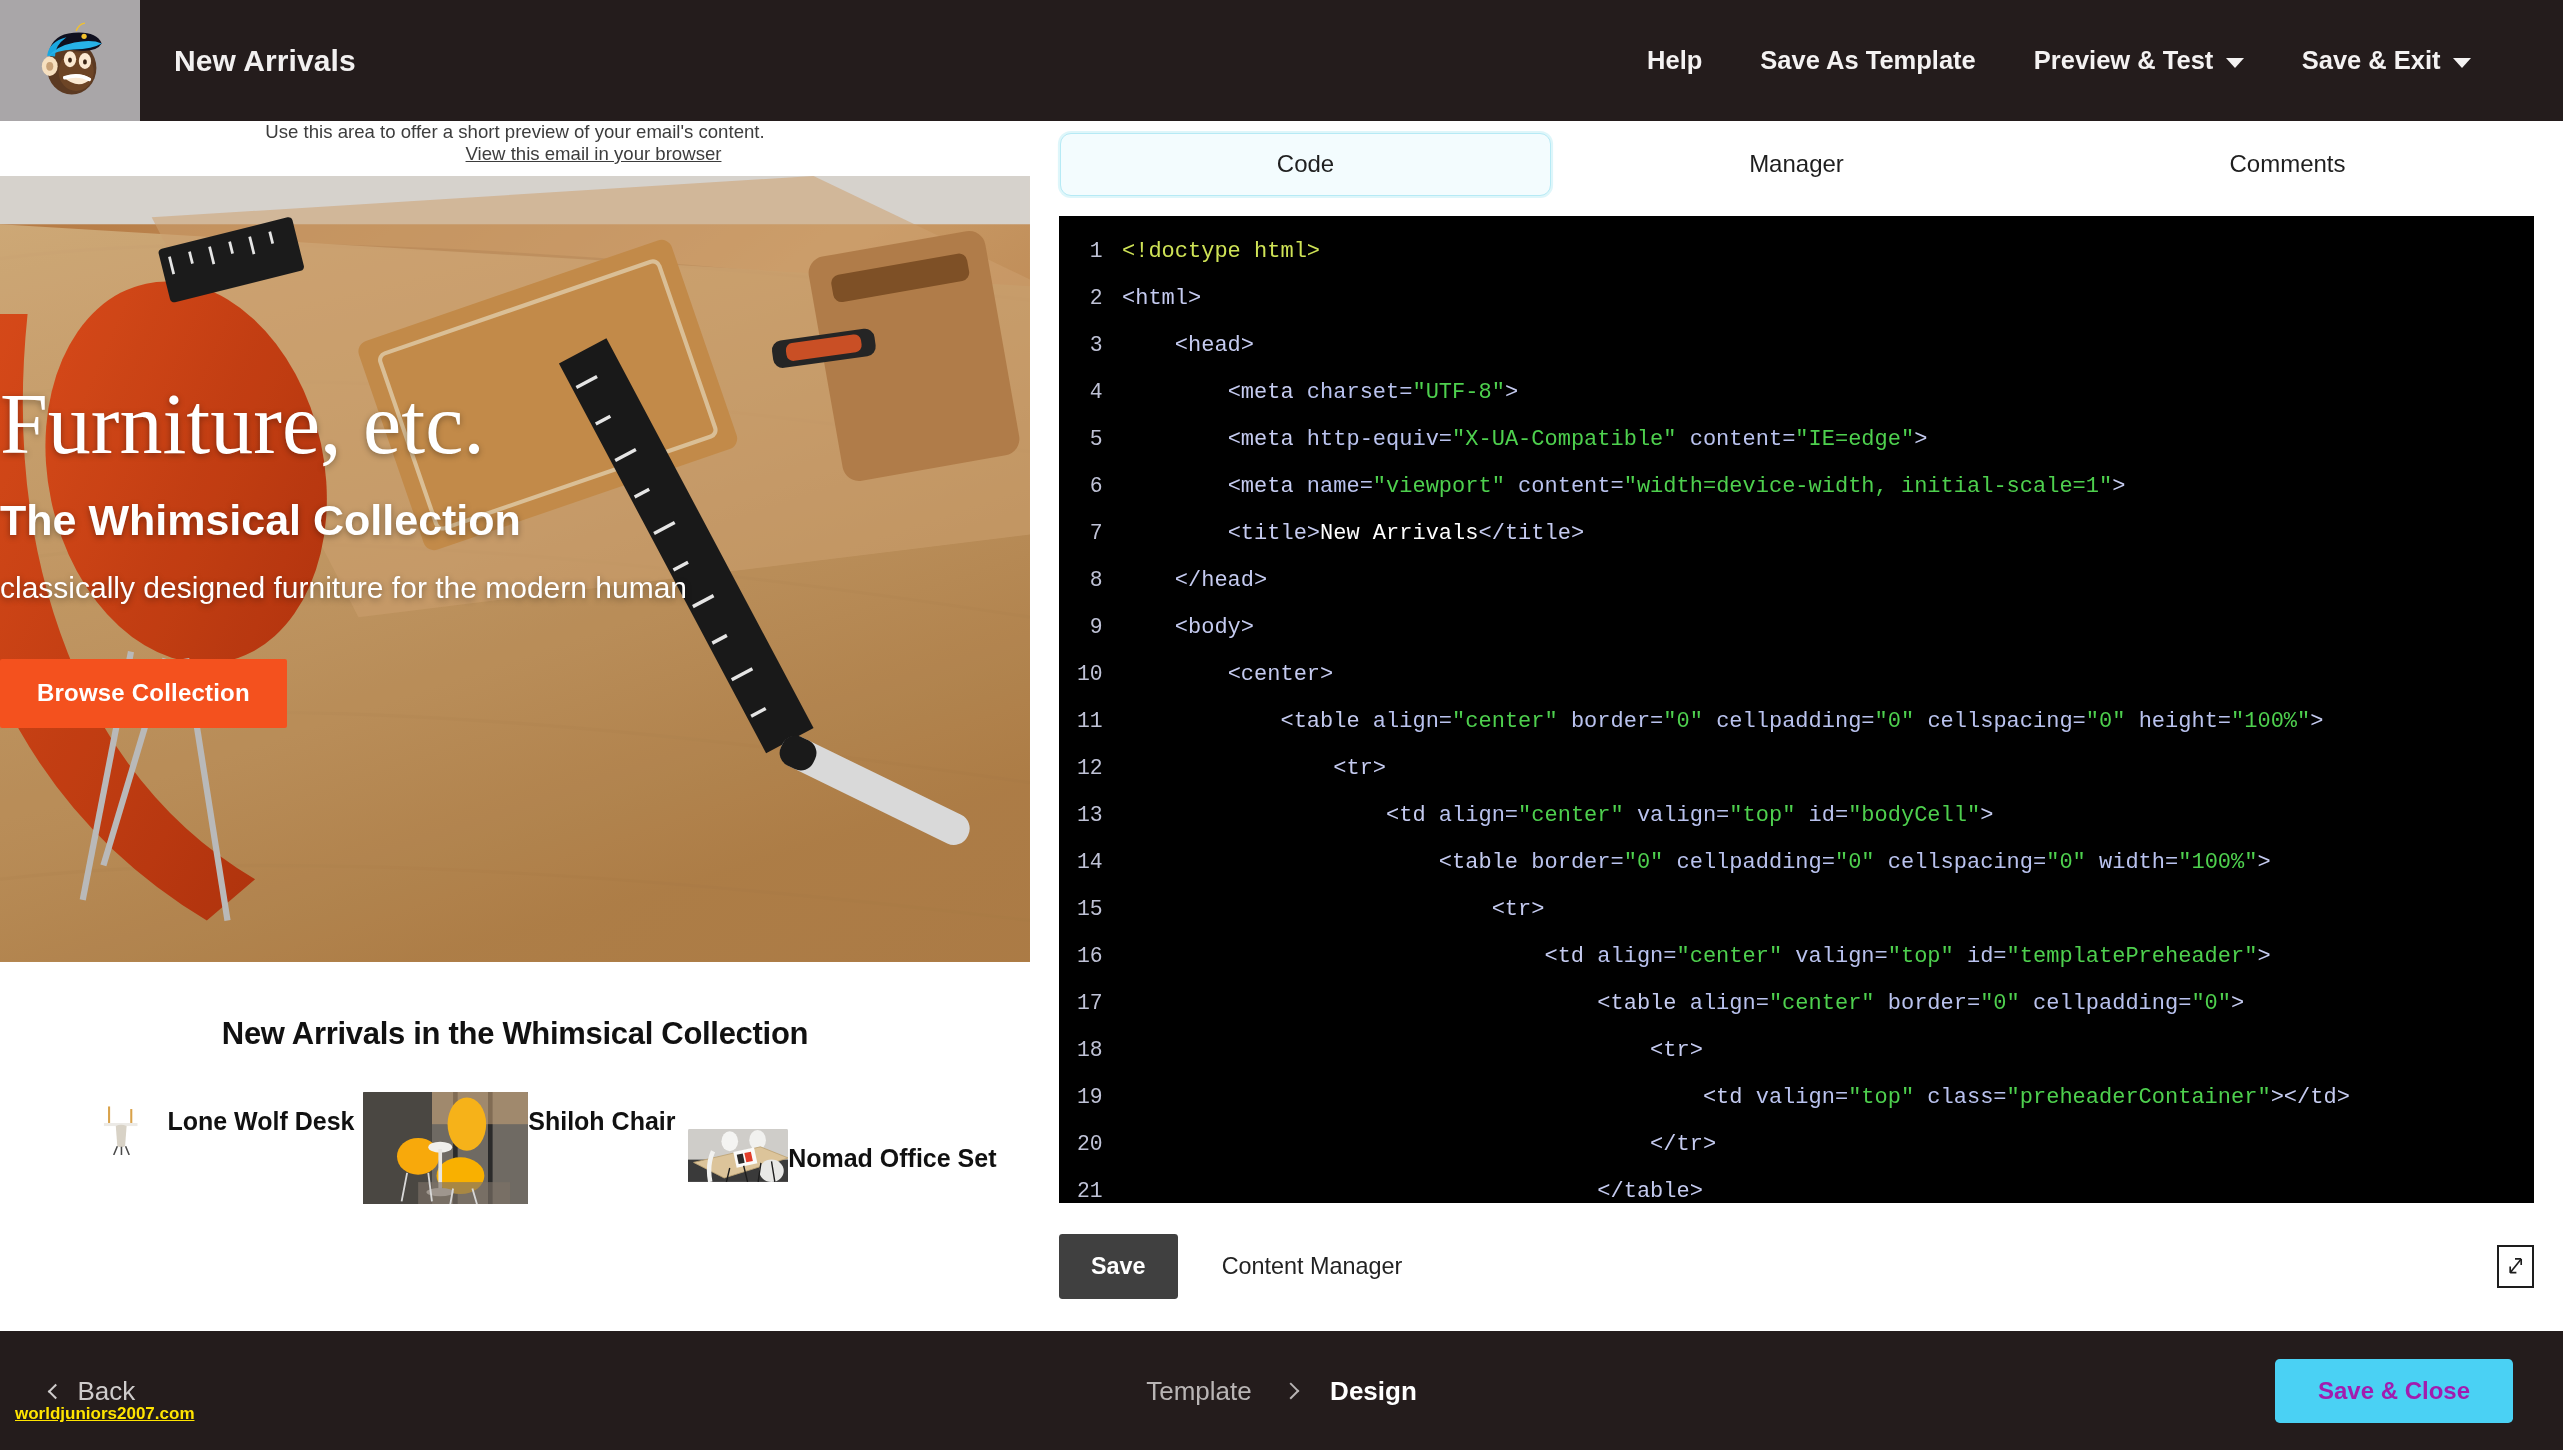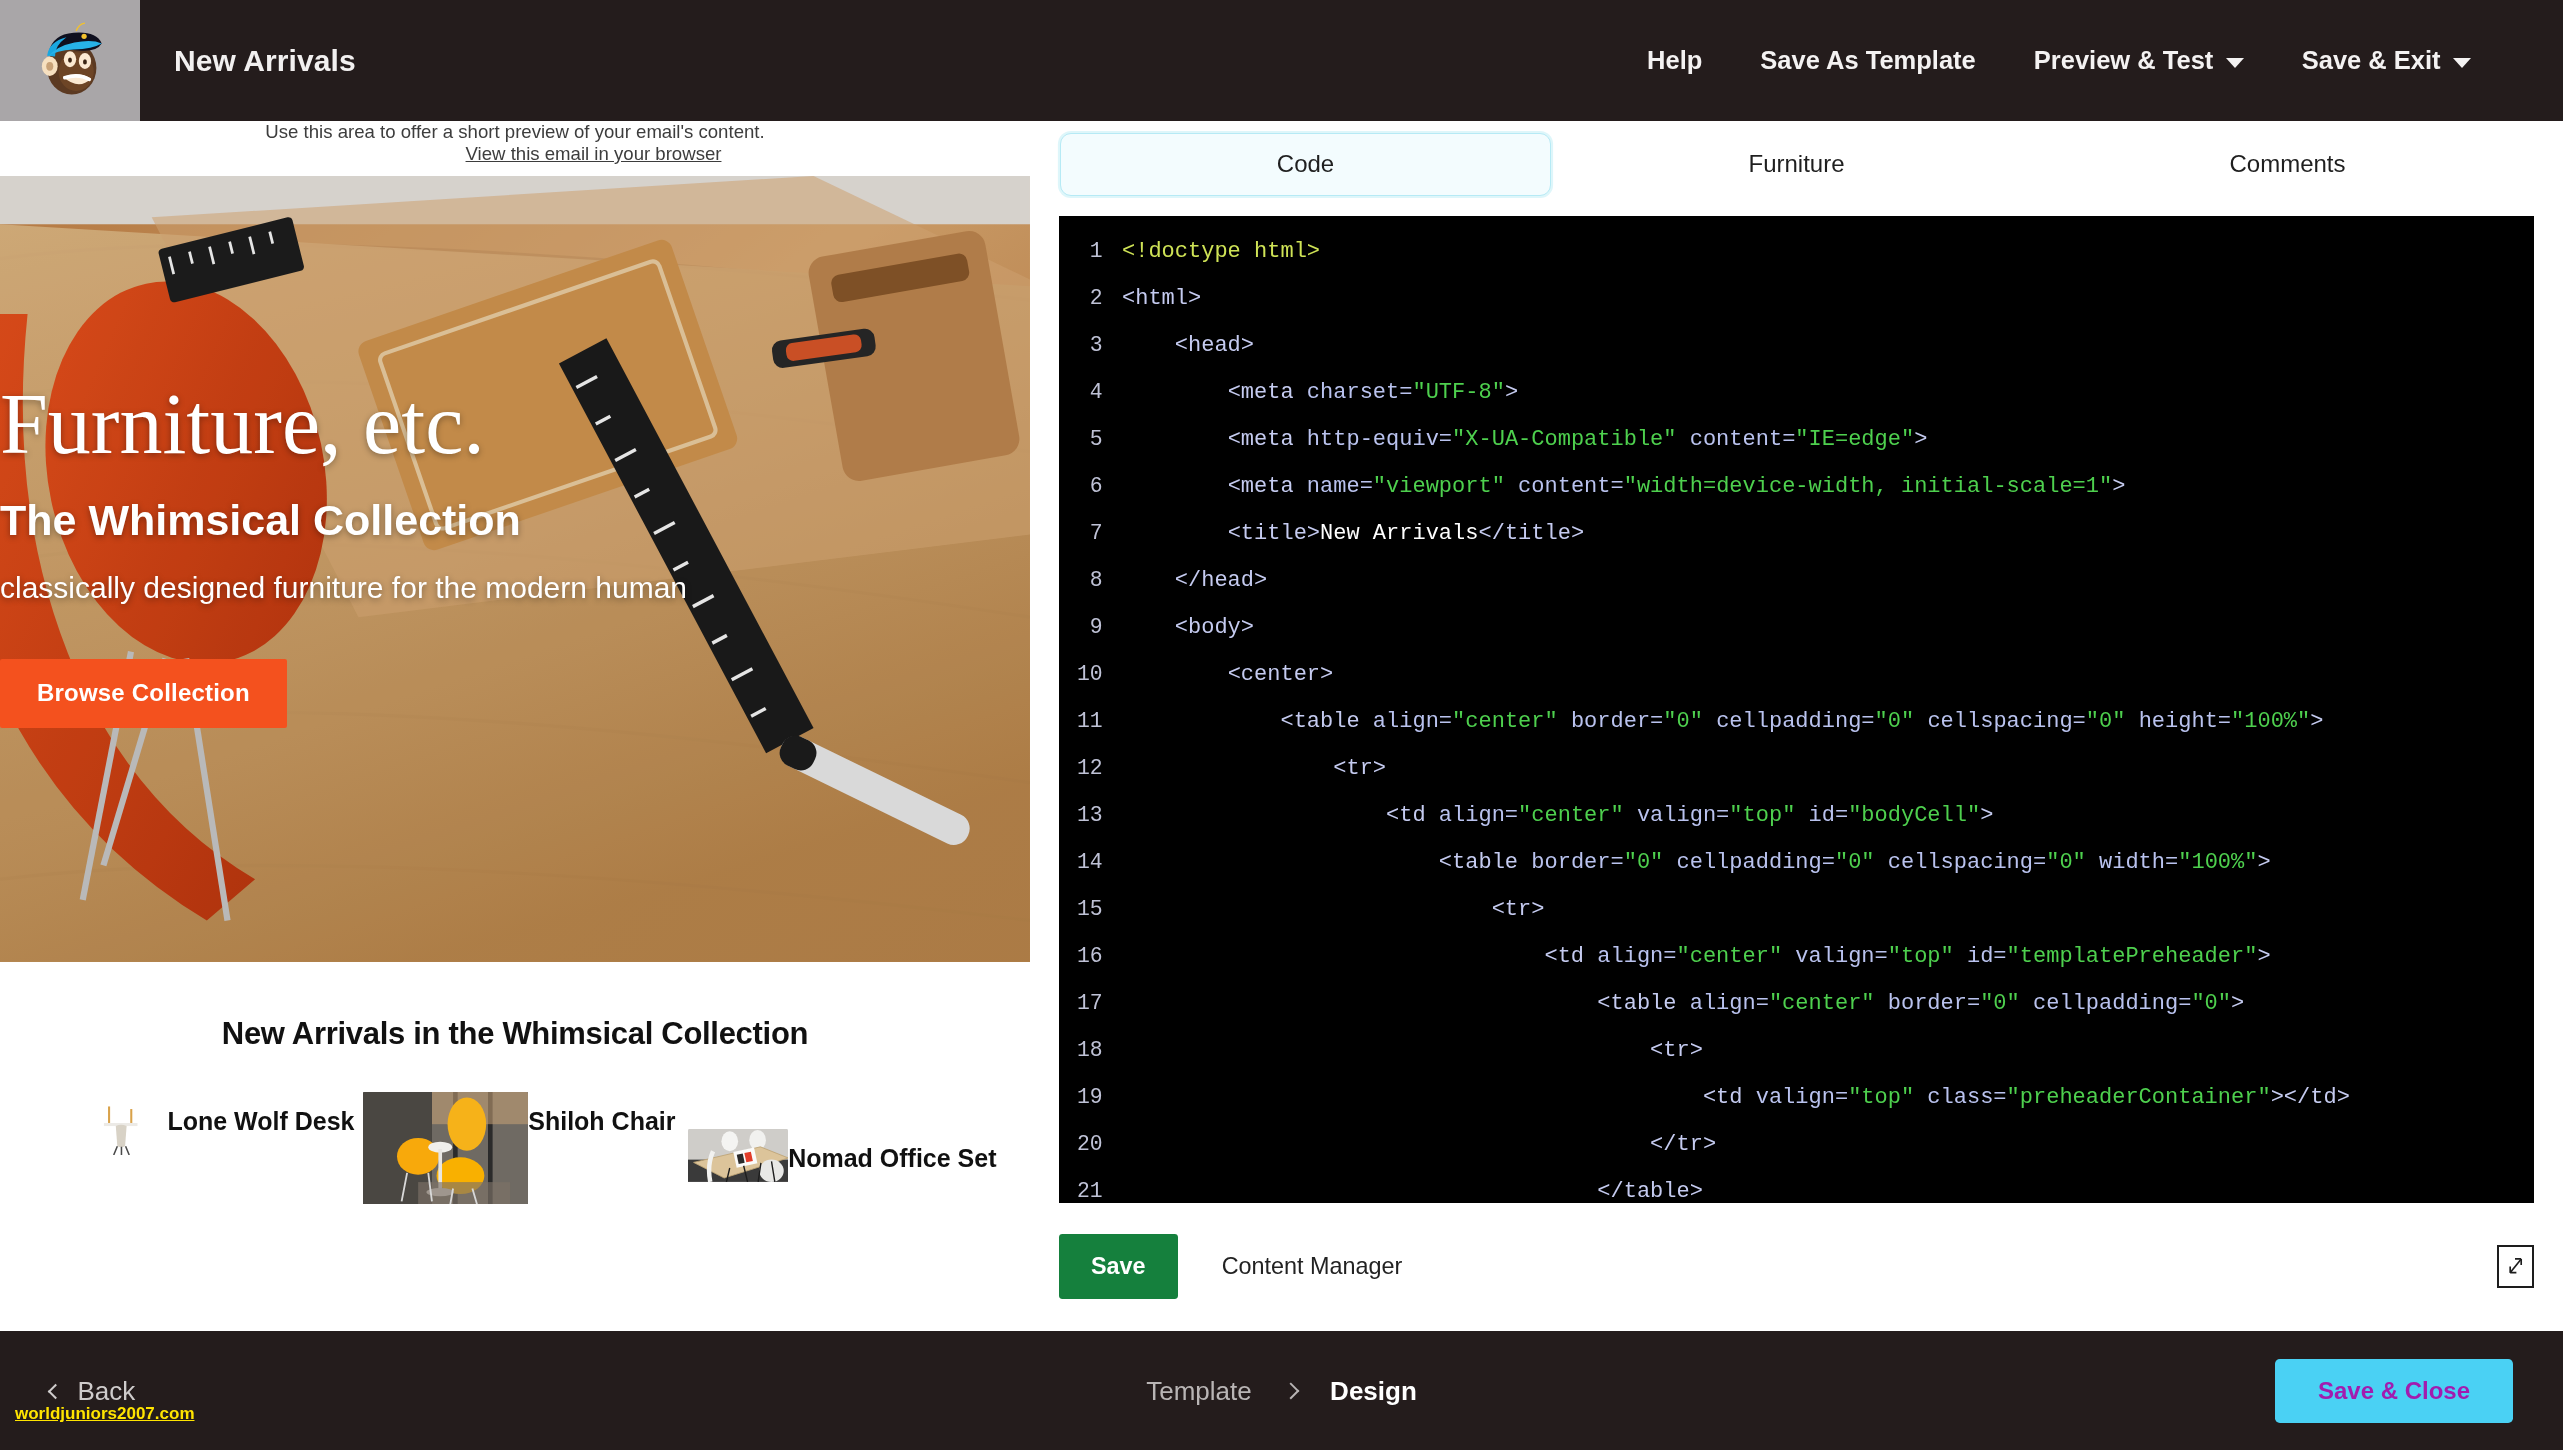--- a/index.html
+++ b/index.html
@@ -155,21 +155,21 @@
   .t-attr { color: #b9c2ee; }
   .t-val  { color: #4ed04e; }
   .t-text { color: #ffffff; }
 
   
   .editor-foot {
     position: absolute; left: 29px; top: 1100px;
     width: 1475px; height: 90px; display: flex; align-items: center;
   }
   .save-btn {
-    background: #15803d; color: #fff; font-size: 23.4px; font-weight: 700;
+    background: #404040; color: #fff; font-size: 23.4px; font-weight: 700;
     border: none; border-radius: 3.4px; padding: 19px 32px; cursor: pointer;
     font-family: "Liberation Sans", sans-serif;
   }
   .content-manager {
     margin-left: 44px; font-size: 23.4px; color: #222; cursor: pointer;
   }
   .resize-box {
     margin-left: auto; width: 37px; height: 43px;
     border: 2.1px solid #1d1d1d; display: flex;
     align-items: center; justify-content: center; cursor: pointer;
@@ -415,21 +415,21 @@
     </div>
   </div>
 
   <div class="editor-pane">
 
     <div class="tabs">
       <div class="tab active">
         <span>Code</span>
       </div>
       <div class="tab">
-        <span>Furniture</span>
+        <span>Manager</span>
       </div>
       <div class="tab">
         <span>Comments</span>
       </div>
     </div>
 
     <div class="code-wrap">
       <div class="code-lines" id="code-lines"><div class="cl"><span class="ln">1</span><span class="code-txt"><span class="t-doctype">&lt;!doctype html&gt;</span></span></div><div class="cl"><span class="ln">2</span><span class="code-txt"><span class="t-tag">&lt;html&gt;</span></span></div><div class="cl"><span class="ln">3</span><span class="code-txt">    <span class="t-tag">&lt;head&gt;</span></span></div><div class="cl"><span class="ln">4</span><span class="code-txt">        <span class="t-tag">&lt;meta </span><span class="t-attr">charset=</span><span class="t-val">"UTF-8"</span><span class="t-tag">&gt;</span></span></div><div class="cl"><span class="ln">5</span><span class="code-txt">        <span class="t-tag">&lt;meta </span><span class="t-attr">http-equiv=</span><span class="t-val">"X-UA-Compatible"</span><span class="t-attr"> content=</span><span class="t-val">"IE=edge"</span><span class="t-tag">&gt;</span></span></div><div class="cl"><span class="ln">6</span><span class="code-txt">        <span class="t-tag">&lt;meta </span><span class="t-attr">name=</span><span class="t-val">"viewport"</span><span class="t-attr"> content=</span><span class="t-val">"width=device-width, initial-scale=1"</span><span class="t-tag">&gt;</span></span></div><div class="cl"><span class="ln">7</span><span class="code-txt">        <span class="t-tag">&lt;title&gt;</span><span class="t-text">New Arrivals</span><span class="t-tag">&lt;/title&gt;</span></span></div><div class="cl"><span class="ln">8</span><span class="code-txt">    <span class="t-tag">&lt;/head&gt;</span></span></div><div class="cl"><span class="ln">9</span><span class="code-txt">    <span class="t-tag">&lt;body&gt;</span></span></div><div class="cl"><span class="ln">10</span><span class="code-txt">        <span class="t-tag">&lt;center&gt;</span></span></div><div class="cl"><span class="ln">11</span><span class="code-txt">            <span class="t-tag">&lt;table </span><span class="t-attr">align=</span><span class="t-val">"center"</span><span class="t-attr"> border=</span><span class="t-val">"0"</span><span class="t-attr"> cellpadding=</span><span class="t-val">"0"</span><span class="t-attr"> cellspacing=</span><span class="t-val">"0"</span><span class="t-attr"> height=</span><span class="t-val">"100%"</span><span class="t-tag">&gt;</span></span></div><div class="cl"><span class="ln">12</span><span class="code-txt">                <span class="t-tag">&lt;tr&gt;</span></span></div><div class="cl"><span class="ln">13</span><span class="code-txt">                    <span class="t-tag">&lt;td </span><span class="t-attr">align=</span><span class="t-val">"center"</span><span class="t-attr"> valign=</span><span class="t-val">"top"</span><span class="t-attr"> id=</span><span class="t-val">"bodyCell"</span><span class="t-tag">&gt;</span></span></div><div class="cl"><span class="ln">14</span><span class="code-txt">                        <span class="t-tag">&lt;table </span><span class="t-attr">border=</span><span class="t-val">"0"</span><span class="t-attr"> cellpadding=</span><span class="t-val">"0"</span><span class="t-attr"> cellspacing=</span><span class="t-val">"0"</span><span class="t-attr"> width=</span><span class="t-val">"100%"</span><span class="t-tag">&gt;</span></span></div><div class="cl"><span class="ln">15</span><span class="code-txt">                            <span class="t-tag">&lt;tr&gt;</span></span></div><div class="cl"><span class="ln">16</span><span class="code-txt">                                <span class="t-tag">&lt;td </span><span class="t-attr">align=</span><span class="t-val">"center"</span><span class="t-attr"> valign=</span><span class="t-val">"top"</span><span class="t-attr"> id=</span><span class="t-val">"templatePreheader"</span><span class="t-tag">&gt;</span></span></div><div class="cl"><span class="ln">17</span><span class="code-txt">                                    <span class="t-tag">&lt;table </span><span class="t-attr">align=</span><span class="t-val">"center"</span><span class="t-attr"> border=</span><span class="t-val">"0"</span><span class="t-attr"> cellpadding=</span><span class="t-val">"0"</span><span class="t-tag">&gt;</span></span></div><div class="cl"><span class="ln">18</span><span class="code-txt">                                        <span class="t-tag">&lt;tr&gt;</span></span></div><div class="cl"><span class="ln">19</span><span class="code-txt">                                            <span class="t-tag">&lt;td </span><span class="t-attr">valign=</span><span class="t-val">"top"</span><span class="t-attr"> class=</span><span class="t-val">"preheaderContainer"</span><span class="t-tag">&gt;&lt;/td&gt;</span></span></div><div class="cl"><span class="ln">20</span><span class="code-txt">                                        <span class="t-tag">&lt;/tr&gt;</span></span></div><div class="cl"><span class="ln">21</span><span class="code-txt">                                    <span class="t-tag">&lt;/table&gt;</span></span></div></div>
     </div>
 

